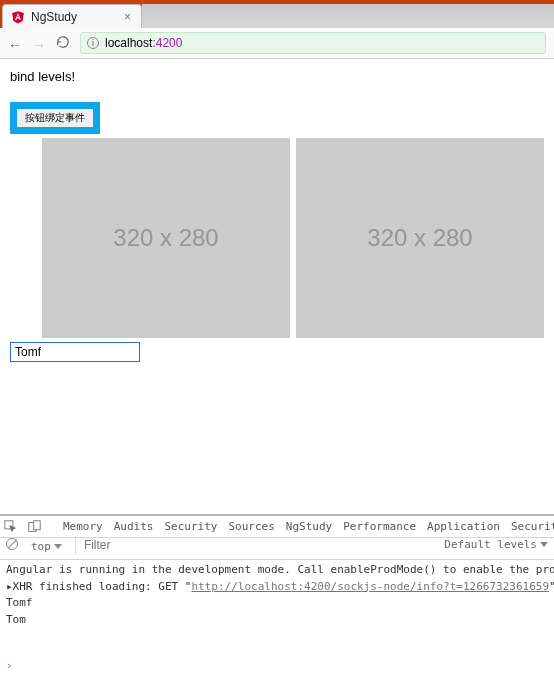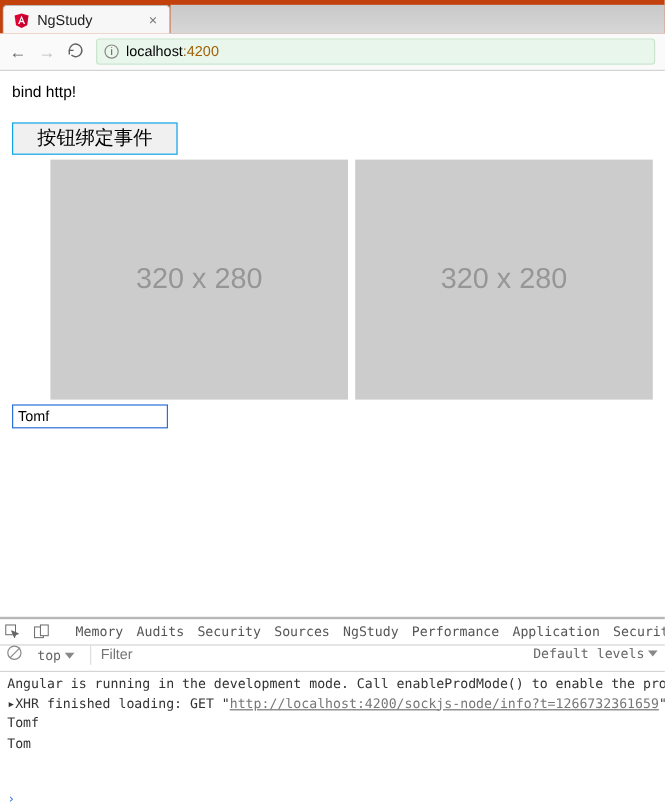--- a/index.html
+++ b/index.html
@@ -39,29 +39,29 @@
   .reload-icon svg { width:14px; height:14px; }
   .url-bar {
     flex: 1; display: flex; align-items: center;
     height: 22px; border: 1px solid #c9e6cd;
     background: #e9f6eb; border-radius: 3px;
     padding: 0 6px; gap: 6px;
     font-size: 12px; color: #555;
   }
   .url-info { width:12px; height:12px; border:1px solid #888; border-radius:50%; display:flex; align-items:center; justify-content:center; font-size:9px; color:#555;}
   .url-dark { color:#000; }
-  .url-light { color:#a16207; }
+  .url-light { color:#a21caf; }
 
   
   .page { padding: 10px 10px 0 10px; }
   .heading { font-size: 26px; font-weight: bold; margin: 14px 0 14px 0; color:#000;}
   .paragraph { font-size: 13px; margin-bottom: 18px; }
   .bind-btn {
-    font-family: inherit; font-size: 16px;
-    background: #f0f0f0; border: 1px solid #0ea5e9; padding: 2px 20px;
+    font-family: inherit; font-size: 10px;
+    background: #f0f0f0; border: 7px solid #0ea5e9; padding: 2px 8px;
     margin-bottom: 4px;
   }
   .img-row { display: flex; gap: 6px; margin-left: 32px; }
   .placeholder-box {
     width: 260px; height: 200px; background: #cccccc;
     display: flex; align-items: center; justify-content: center;
     color: #969696; font-size: 24px; font-family: Arial, sans-serif;
   }
   .input-box {
     margin-top: 4px; width: 130px; height: 20px;
@@ -134,21 +134,21 @@
     <div class="url-bar">
       <span class="url-info">i</span>
       <span>
         <span class="url-dark">localhost</span><span class="url-light">:4200</span>
       </span>
     </div>
   </div>
 </div>
 
 <div class="page">
-  <p class="paragraph">bind http!</p>
+  <p class="paragraph">bind levels!</p>
   <button class="bind-btn">按钮绑定事件</button>
   <div class="img-row">
     <div class="placeholder-box">320 x 280</div>
     <div class="placeholder-box">320 x 280</div>
   </div>
   <input class="input-box" type="text" value="Tomf" style="">
 </div>
 
 <div class="devtools">
   <div class="dt-tabs">

